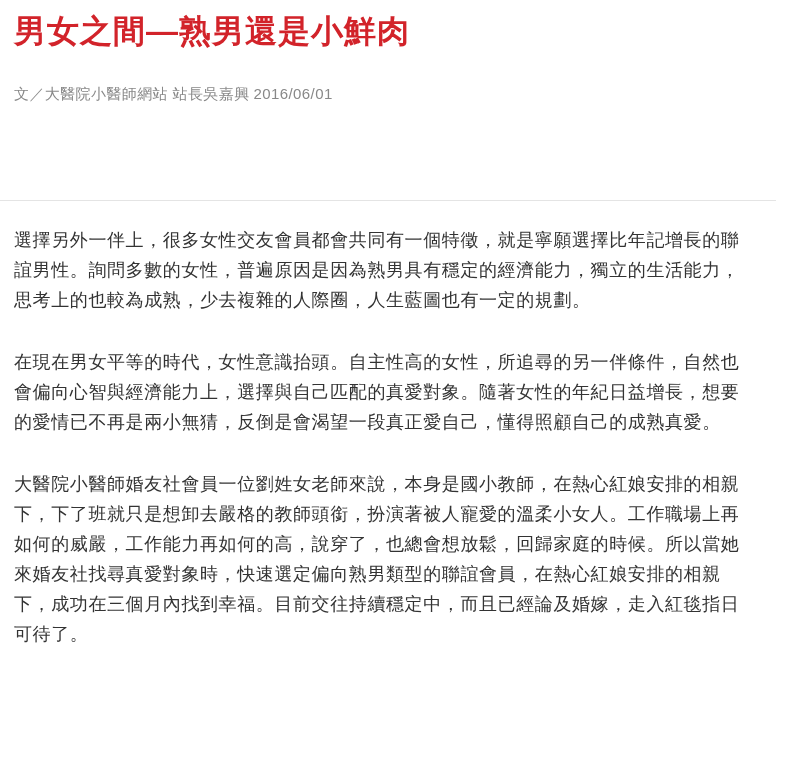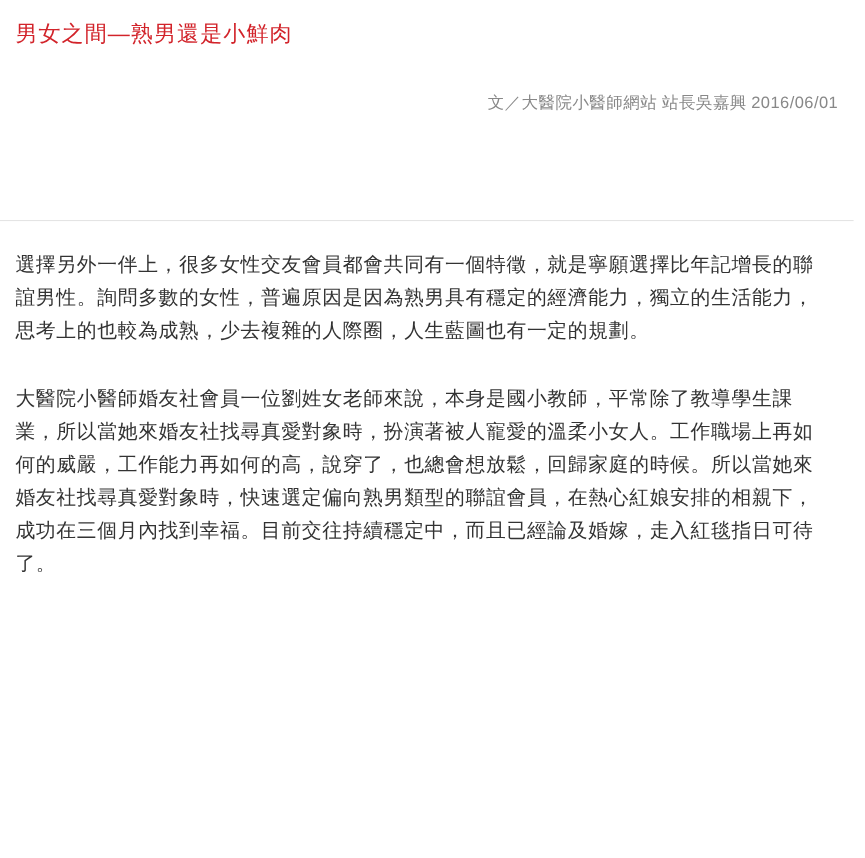--- a/index.html
+++ b/index.html
@@ -17,33 +17,32 @@
     font-family: "Liberation Sans", "DejaVu Sans", sans-serif;
   }
   .page {
     width: 786px;
     min-height: 780px;
     background: var(--background-color);
     overflow: hidden;
   }
   h1.article-title {
     margin: 13px 24px 0 14px;
-    font-size: 20px;
+    font-size: 32px;
     line-height: 36px;
-    font-weight: 400;
+    font-weight: 700;
     letter-spacing: 1px;
     color: var(--title-color);
   }
   .byline {
     margin: 36px 24px 0 14px;
     font-size: 15px;
     line-height: 18px;
     color: var(--byline-color);
     letter-spacing: 0.4px;
-    text-align: right;
   }
   .byline .sep { display: inline-block; width: 4px; }
   hr.divider {
     border: none;
     border-top: 1px solid var(--divider-color);
     margin: 97px 10px 0 0;
     height: 0;
   }
   article.article-body {
     padding-top: 24px;
@@ -64,15 +63,16 @@
 <div class="page">
   <header>
     <h1 class="article-title">男女之間—熟男還是小鮮肉</h1>
     <p class="byline"><span>文／大醫院小醫師網站 站長吳嘉興</span><span class="sep"></span><span>2016/06/01</span></p>
   </header>
 
   <hr class="divider">
 
   <article class="article-body">
     <p>選擇另外一伴上，很多女性交友會員都會共同有一個特徵，就是寧願選擇比年記增長的聯誼男性。詢問多數的女性，普遍原因是因為熟男具有穩定的經濟能力，獨立的生活能力，思考上的也較為成熟，少去複雜的人際圈，人生藍圖也有一定的規劃。</p>
-    <p>大醫院小醫師婚友社會員一位劉姓女老師來說，本身是國小教師，平常除了教導學生課業，所以當她來婚友社找尋真愛對象時，扮演著被人寵愛的溫柔小女人。工作職場上再如何的威嚴，工作能力再如何的高，說穿了，也總會想放鬆，回歸家庭的時候。所以當她來婚友社找尋真愛對象時，快速選定偏向熟男類型的聯誼會員，在熱心紅娘安排的相親下，成功在三個月內找到幸福。目前交往持續穩定中，而且已經論及婚嫁，走入紅毯指日可待了。</p>
+    <p>在現在男女平等的時代，女性意識抬頭。自主性高的女性，所追尋的另一伴條件，自然也會偏向心智與經濟能力上，選擇與自己匹配的真愛對象。隨著女性的年紀日益增長，想要的愛情已不再是兩小無猜，反倒是會渴望一段真正愛自己，懂得照顧自己的成熟真愛。</p>
+    <p>大醫院小醫師婚友社會員一位劉姓女老師來說，本身是國小教師，在熱心紅娘安排的相親下，下了班就只是想卸去嚴格的教師頭銜，扮演著被人寵愛的溫柔小女人。工作職場上再如何的威嚴，工作能力再如何的高，說穿了，也總會想放鬆，回歸家庭的時候。所以當她來婚友社找尋真愛對象時，快速選定偏向熟男類型的聯誼會員，在熱心紅娘安排的相親下，成功在三個月內找到幸福。目前交往持續穩定中，而且已經論及婚嫁，走入紅毯指日可待了。</p>
   </article>
 </div>
 
 </body></html>

